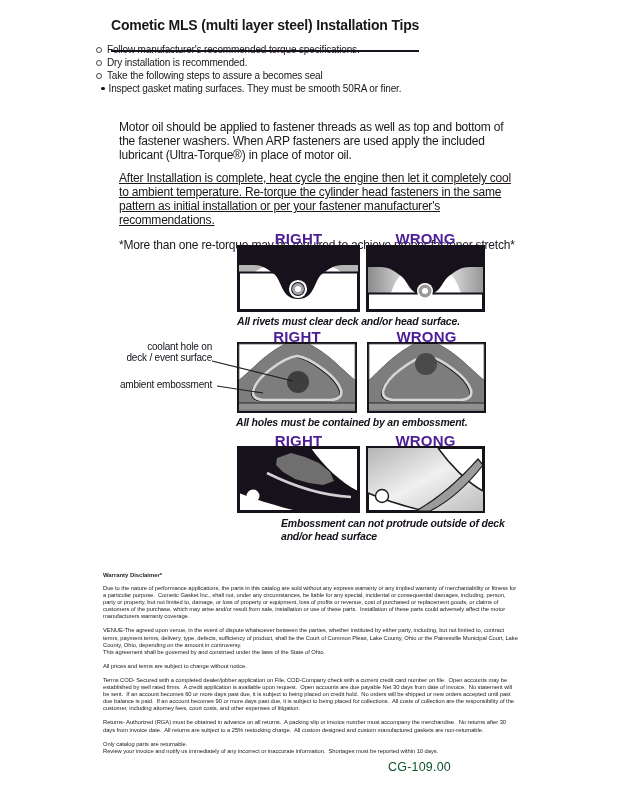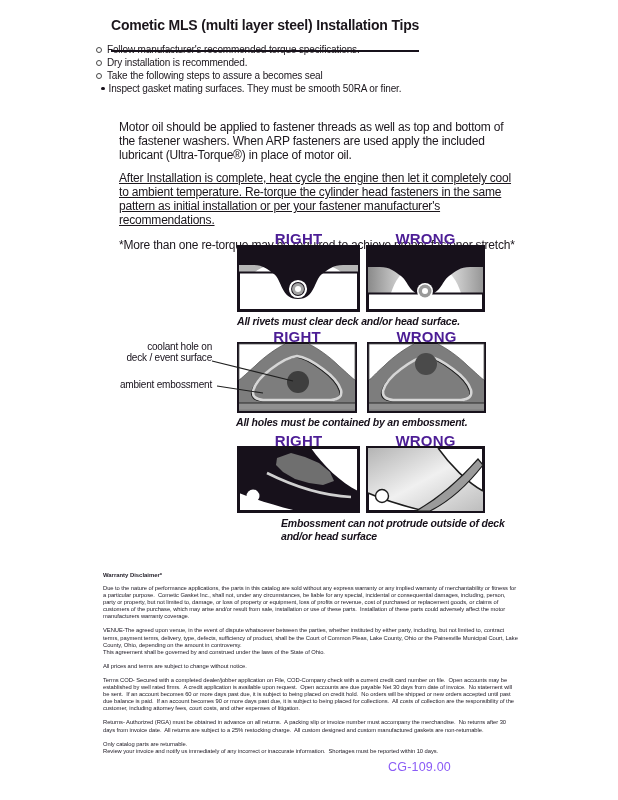--- a/index.html
+++ b/index.html
@@ -37,21 +37,21 @@
   .dg-panel { position:absolute; }
   .dg-caption { position:absolute; font-size:10.5px; font-weight:bold; letter-spacing:-0.2px; line-height:12.5px; color:#17111b;font-style:italic; }
   .callout { position:absolute; font-size:10px; letter-spacing:-0.2px; text-align:right; line-height:11px; color:#17111b; }
   .leader-overlay { position:absolute; left:0; top:0; width:618px; height:800px; pointer-events:none; }
   
   .fine { position:absolute; left:103px; top:572px; width:416px; color:#24202a; }
   .fine-heading { font-size:5.9px; font-weight:bold; letter-spacing:0; }
   .fine p { font-size:5.8px; line-height:7.1px; letter-spacing:-0.05px; margin:0; white-space:pre-wrap; }
   .fine p.gap { margin-top:7px; }
   
-  .footer-code { position:absolute; left:388px; top:760px; font-size:12.5px; letter-spacing:0.2px; color:#8b5cf6; }
+  .footer-code { position:absolute; left:388px; top:760px; font-size:12.5px; letter-spacing:0.2px; color:#14532d; }
 </style>
 </head>
 <body>
 
 <div class="page">
 
   <div class="title">Cometic MLS (multi layer steel) Installation Tips</div>
 
   <div class="bullets">
     <div class="bullet-row">

